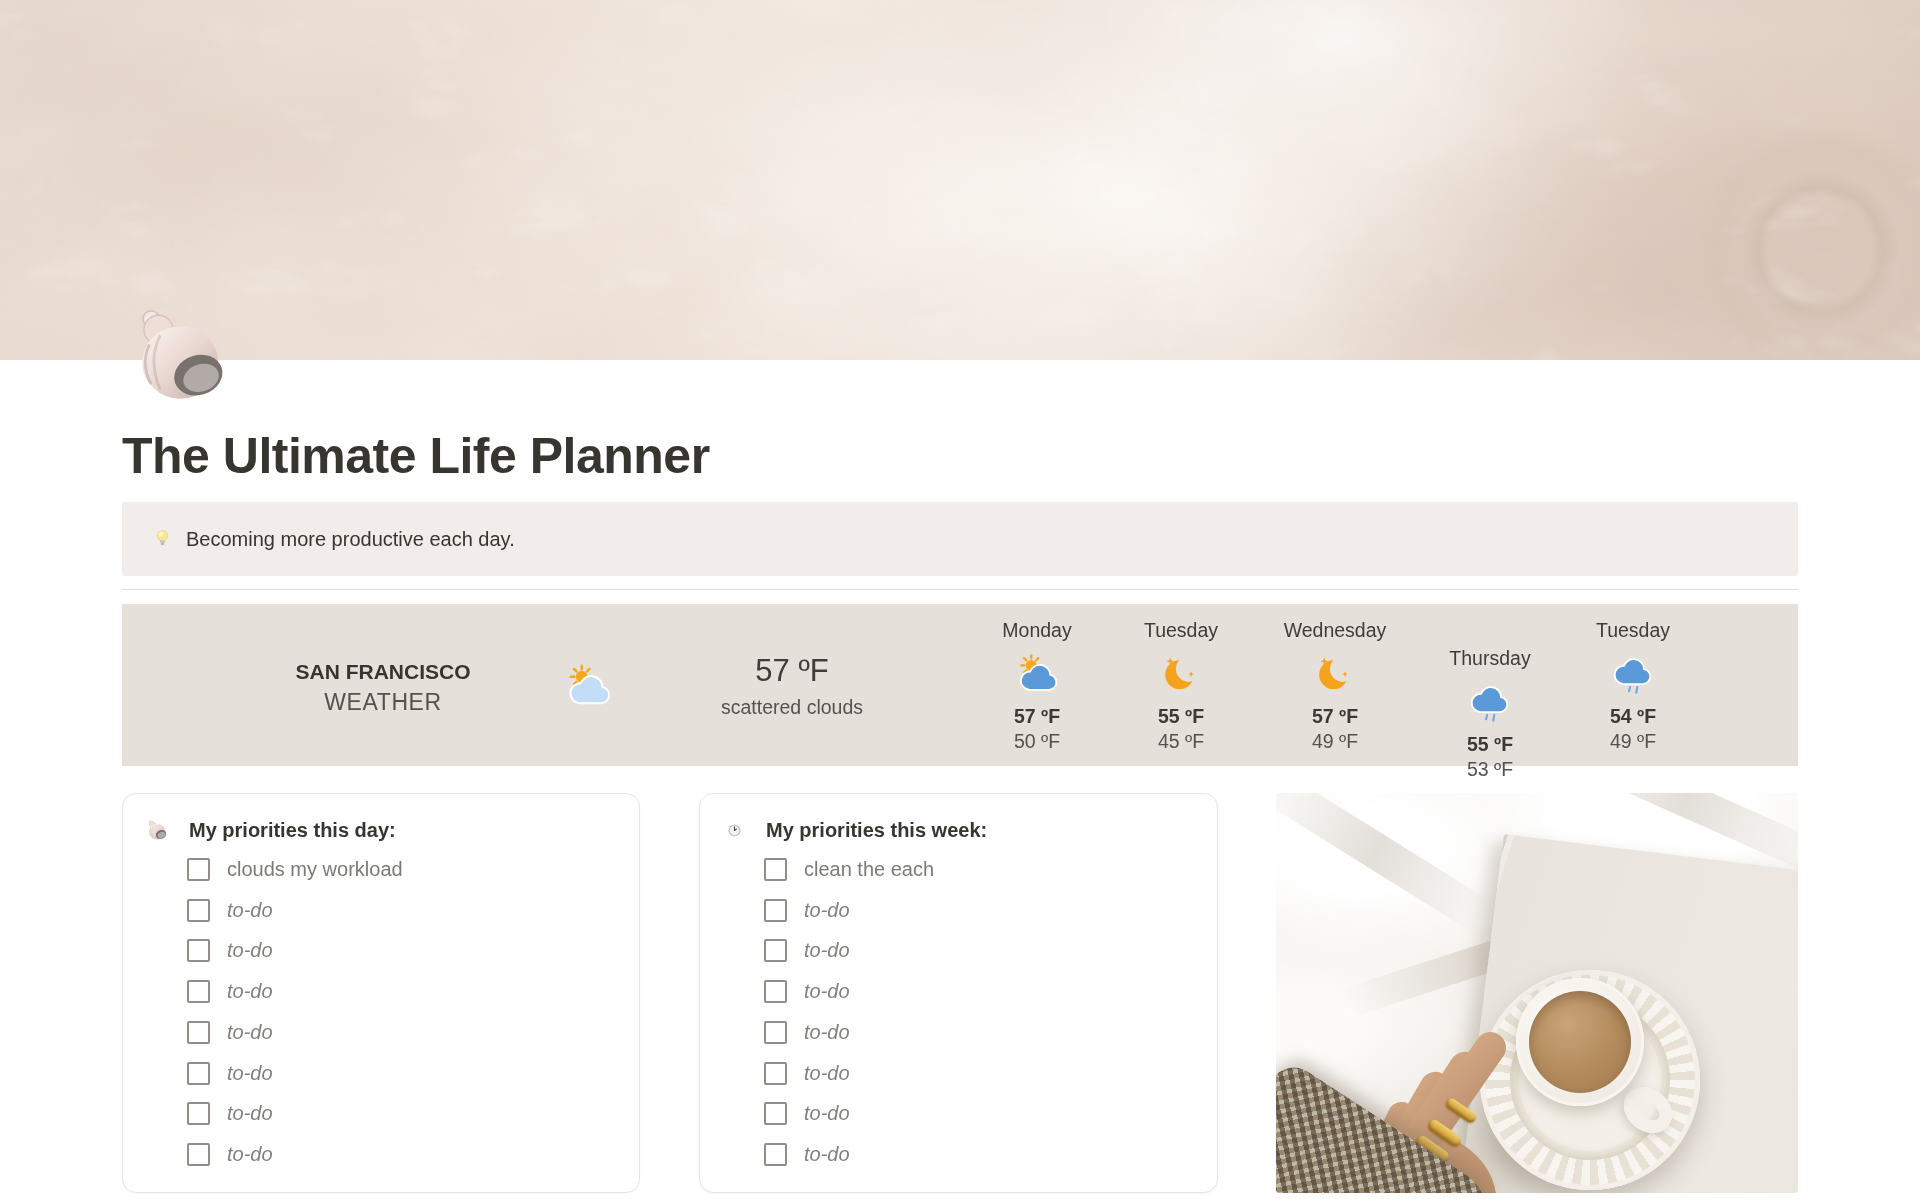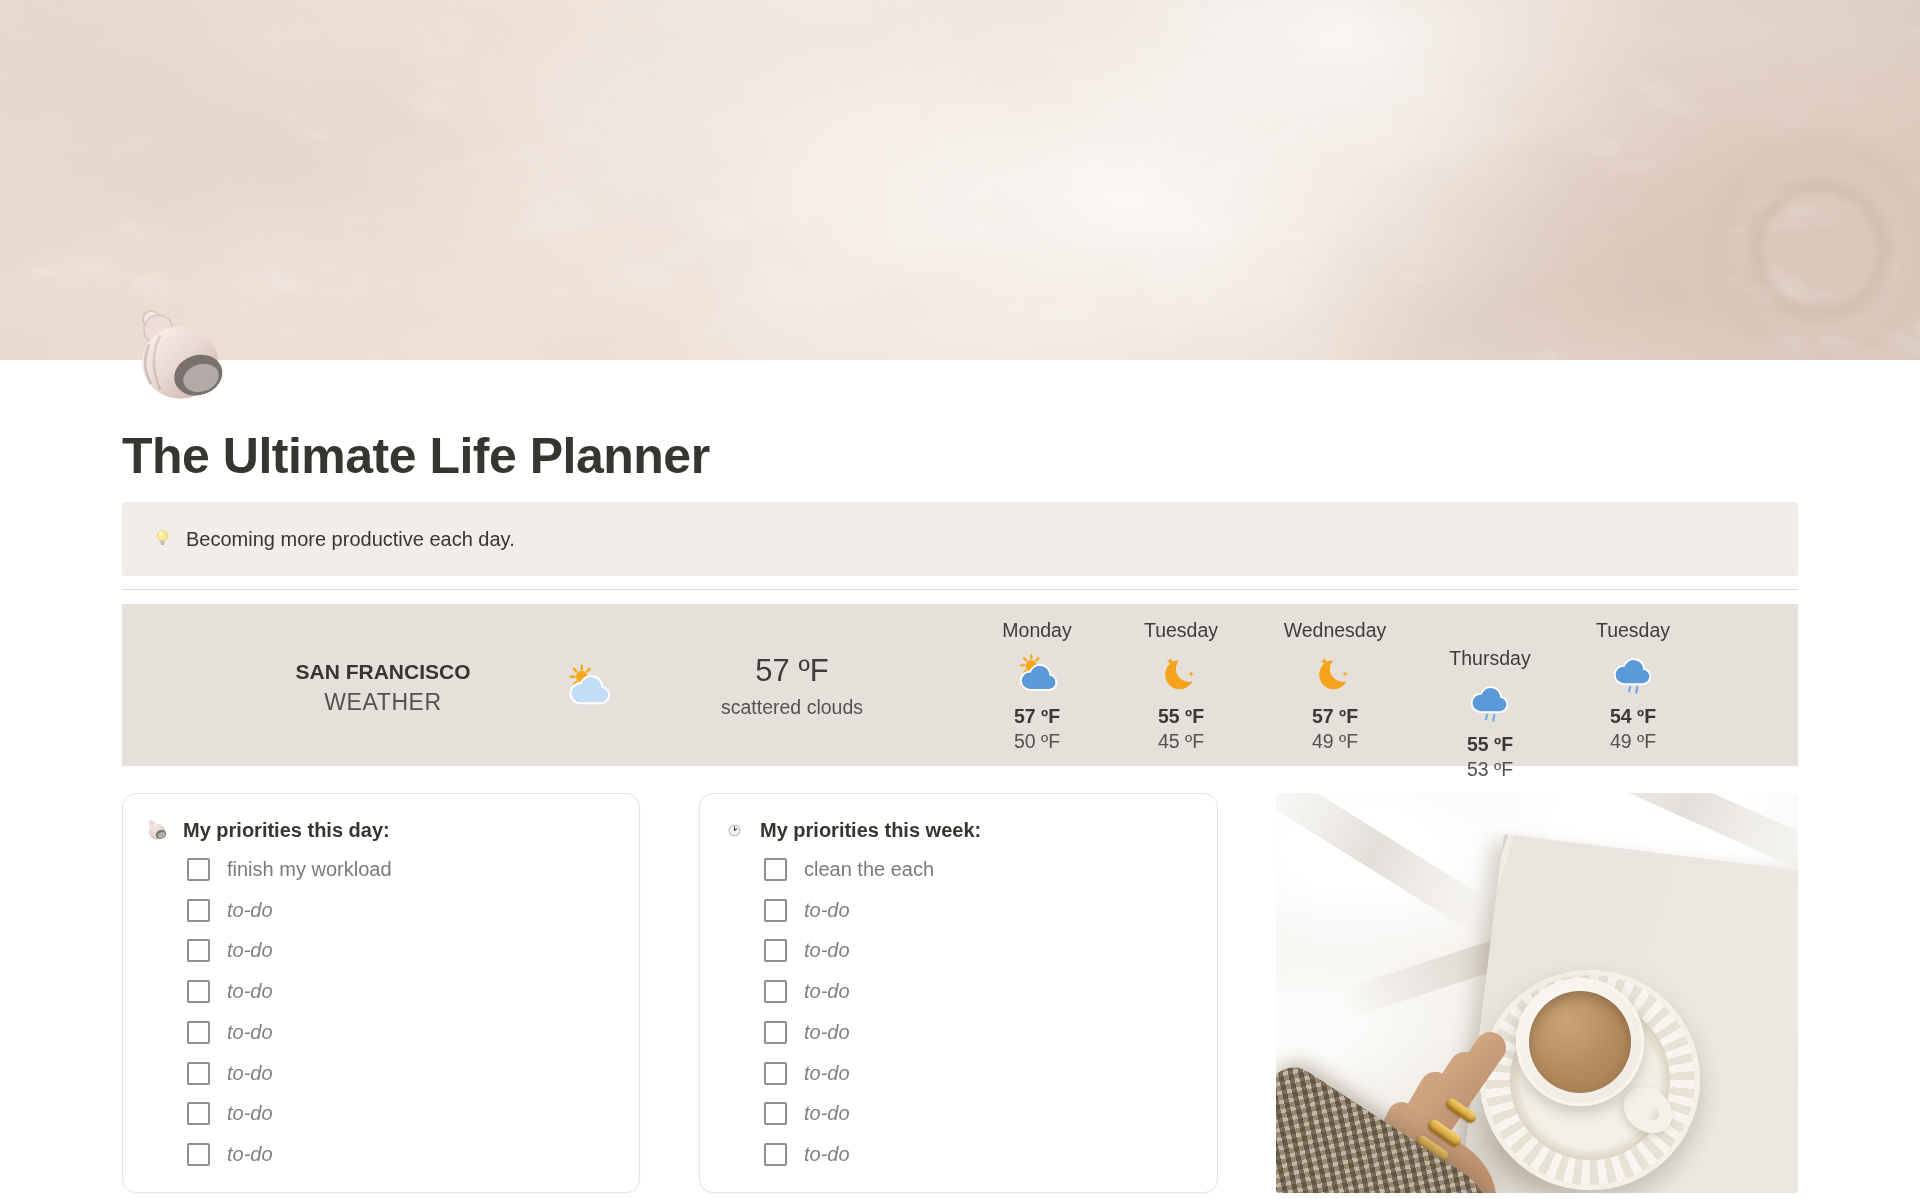--- a/index.html
+++ b/index.html
@@ -45,21 +45,21 @@
   .fc-col:nth-child(4){left:1293px;margin-top:28px;}
   .fc-col:nth-child(5){left:1436px;}
   .fc-day{position:absolute;top:15px;width:100%;text-align:center;font-size:19.5px;color:#3f3c39;}
   .fc-icon{position:absolute;top:47px;left:50%;transform:translateX(-50%);width:46px;height:46px;}
   .fc-high{position:absolute;top:101px;width:100%;text-align:center;font-size:19.5px;font-weight:700;color:#3b3835;}
   .fc-low{position:absolute;top:126px;width:100%;text-align:center;font-size:19.5px;color:#55514d;}
   .icon svg{width:100%;height:100%;display:block;}
   
   .card{position:absolute;top:793px;height:400px;background:#fff;border:1px solid #e8e5e1;border-radius:14px;
     box-sizing:border-box;box-shadow:0 1px 2px rgba(0,0,0,.03);}
-  .card-heading{position:absolute;left:22px;top:24px;display:flex;align-items:center;gap:13px;text-align:right;}
+  .card-heading{position:absolute;left:22px;top:24px;display:flex;align-items:center;gap:19px;text-align:right;}
   .card-heading .icon{width:25px;height:25px;}
   .card-heading .txt{font-size:20px;font-weight:700;color:#37352f;}
   .todo-list{position:absolute;left:64px;top:55px;right:12px;}
   .todo-row{height:40.75px;display:flex;align-items:center;gap:17px;}
   .checkbox{width:19px;height:19px;border:2px solid #918e89;border-radius:2px;background:#fff;flex:0 0 auto;}
   .todo-label{font-size:20px;color:#7d7a76;}
   .todo-label.placeholder{font-style:italic;color:#82807c;}
   
   .photo{position:absolute;left:1276px;top:793px;width:522px;height:400px;border-radius:4px;overflow:hidden;
     background:
@@ -294,21 +294,21 @@
           <path d="M20 20 Q13 34 20 50" stroke="rgba(158,128,122,.28)" stroke-width="1.5" fill="none"></path>
           <ellipse cx="41" cy="42" rx="13.5" ry="11" transform="rotate(-18 41 42)" fill="#79716e"></ellipse>
           <ellipse cx="42.5" cy="43.5" rx="10" ry="7.5" transform="rotate(-18 42.5 43.5)" fill="#b2aaa6"></ellipse>
         </svg>
       </span>
     <span class="txt">My priorities this day:</span>
   </div>
   <div class="todo-list">
       <div class="todo-row">
         <span class="checkbox"></span>
-        <span class="todo-label">finish my workload</span>
+        <span class="todo-label">clouds my workload</span>
       </div>
       <div class="todo-row">
         <span class="checkbox"></span>
         <span class="todo-label placeholder">to-do</span>
       </div>
       <div class="todo-row">
         <span class="checkbox"></span>
         <span class="todo-label placeholder">to-do</span>
       </div>
       <div class="todo-row">

